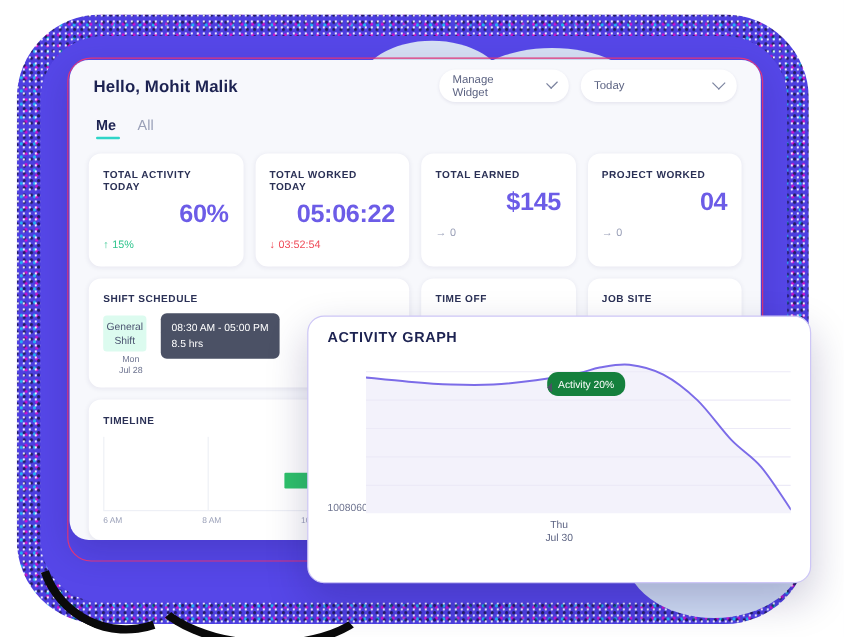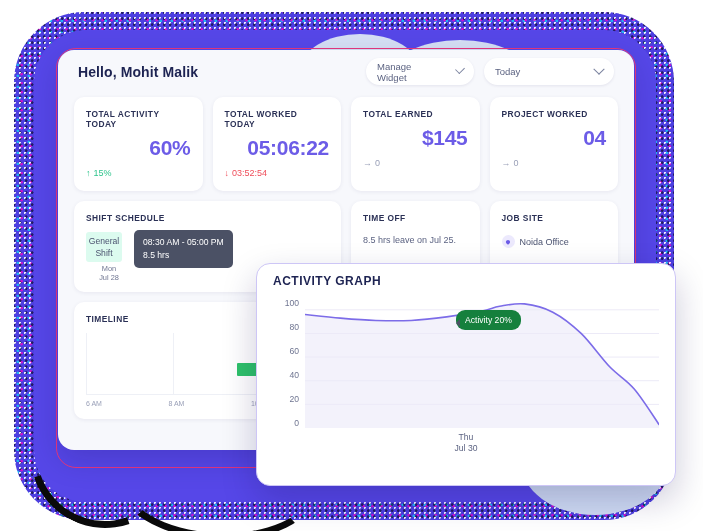--- a/index.html
+++ b/index.html
@@ -131,21 +131,21 @@
 
   
   .card-graph{
     position:absolute; left:256px; top:263px; width:420px; height:223px;
     background:#fff; border-radius:14px; border:1px solid #cdc6f6;
     box-shadow:0 14px 34px rgba(25,15,80,.22); padding:10px 16px;
   }
   .graph-title{ font-size:12px; font-weight:bold; letter-spacing:.5px; color:#1d2352; }
   .graph-body{ position:relative; margin-top:10px; height:152px; }
   .y-axis{ position:absolute; left:0; top:0; width:26px; height:130px;
-           display:flex; flex-direction:column; justify-content:space-between;
+           display:flex; flex-direction:row; justify-content:space-between;
            align-items:flex-end; }
   .y-axis span{ font-size:8.6px; color:#6f7591; }
   .plot{ position:absolute; left:32px; right:0; top:0; height:130px; overflow:visible; }
   .x-label{ position:absolute; left:0; right:0; top:134px; text-align:center;
             font-size:8.6px; color:#5c6382; line-height:11px; }
   .tip-graph{ position:absolute; left:183px; top:12px; background:#15803d; color:#fff;
               font-size:8.6px; border-radius:9px; padding:5px 9px; white-space:nowrap; }
   .tip-graph::before{ content:""; position:absolute; left:-4px; top:9px;
                       border:4px solid transparent; border-right-color:#4b5165; }
 </style>
@@ -176,20 +176,24 @@
           <span>Manage Widget</span>
           <span class="chev"></span>
         </div>
         <div class="pill-select w-today">
           <span>Today</span>
           <span class="chev"></span>
         </div>
       </div>
     </div>
 
+    <div class="tabs">
+      <div class="tab active">Me</div>
+      <div class="tab">All</div>
+    </div>
 
     <div class="grid-stats">
       <div class="stat">
         <div class="stat-label">TOTAL ACTIVITY TODAY</div>
         <div class="stat-value">60%</div>
         <div class="stat-sub sub-up">
           <span>↑</span>
           <span>15%</span>
         </div>
       </div>

